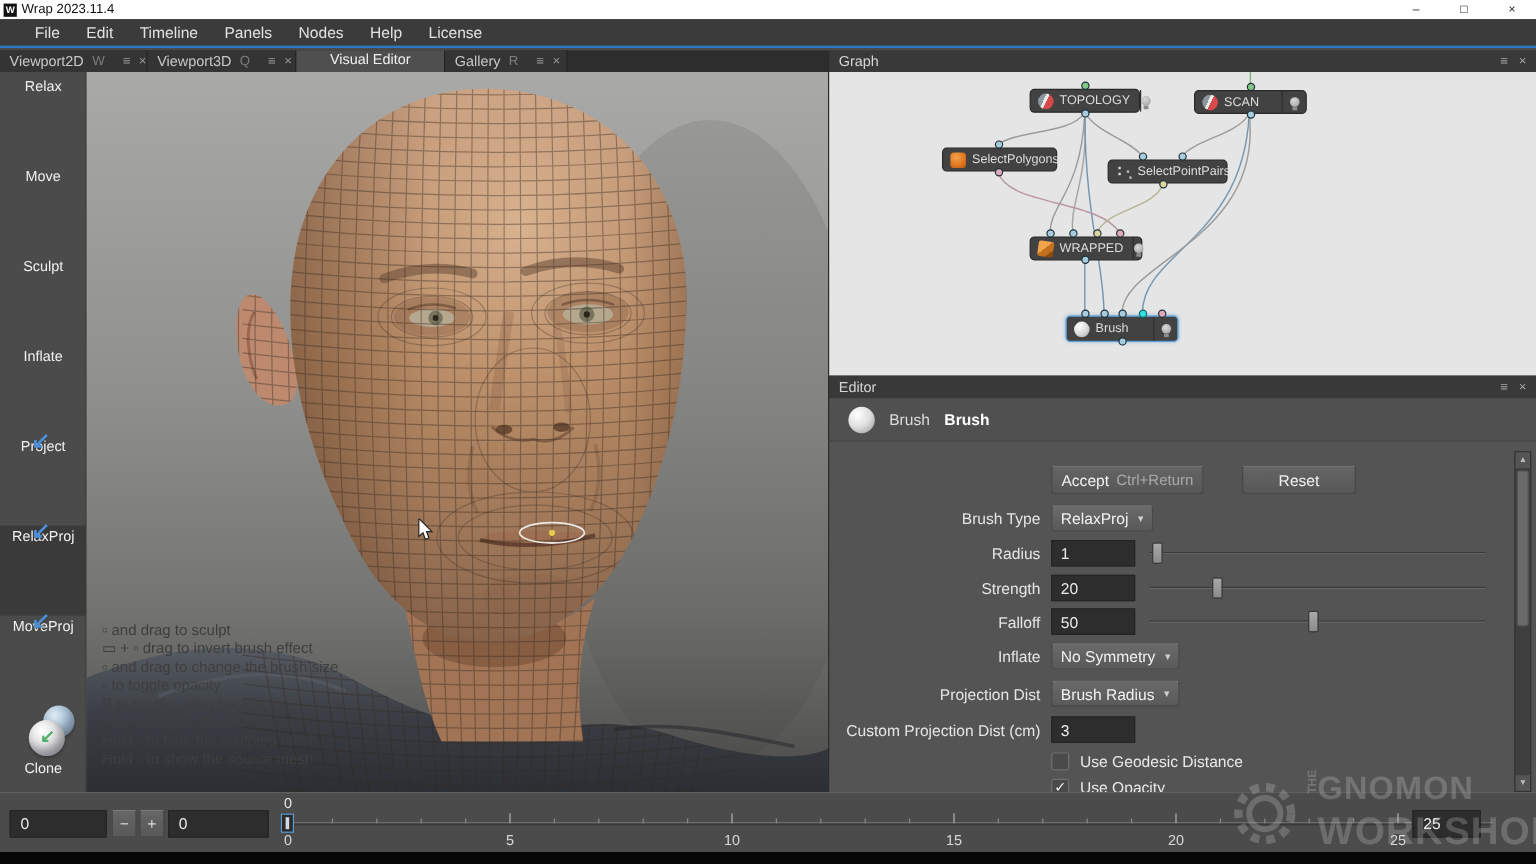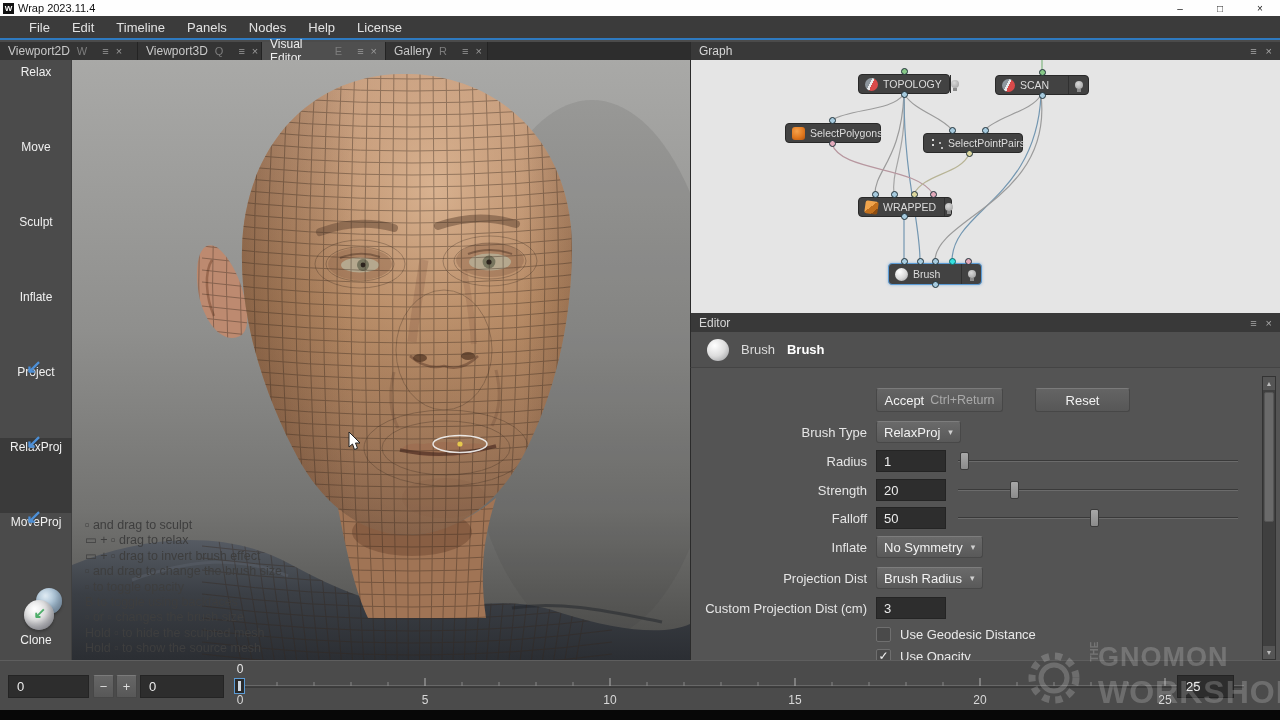--- a/index.html
+++ b/index.html
@@ -19,21 +19,21 @@
 
   
   .menubar { left:0; top:16px; width:1280px; height:24px; background:#3b3b3b;
     border-bottom:2px solid #2e7ac0; display:flex; align-items:center; padding-left:18px; }
   .menuitem { color:#e2e2e2; font-size:13px; padding:3px 11px; }
 
   
   .tabbar { left:0; top:42px; width:690px; height:18px; background:#2d2d2d; display:flex; }
   .tab { height:18px; display:flex; align-items:center; background:#343434; border-right:1px solid #232323;
     padding:0 8px; gap:7px; }
-  .tab.active { background:#4f4f4f; }
+  .tab.active { background:#4f4f4f;flex-direction:column; }
   .tablabel { font-size:12px; color:#c8c8c8; }
   .tab.active .tablabel { color:#efefef; }
   .tabkey { font-size:11px; color:#7d7d7d; }
   .tabicon { font-size:11px; color:#9a9a9a; }
   .panelhdr { background:#393939; display:flex; align-items:center; }
   .panelhdr .phtitle { font-size:12px; color:#d6d6d6; padding-left:8px; flex:1; }
   .panelhdr .phicons { display:flex; gap:9px; padding-right:8px; }
   .panelhdr .phicons span { font-size:11px; color:#a8a8a8; }
 
   
@@ -152,21 +152,21 @@
     <span class="menuitem">File</span>
     <span class="menuitem">Edit</span>
     <span class="menuitem">Timeline</span>
     <span class="menuitem">Panels</span>
     <span class="menuitem">Nodes</span>
     <span class="menuitem">Help</span>
     <span class="menuitem">License</span>
   </div>
 
   <div class="abs tabbar">
-    <div class="tab" style="width:138px">
+    <div class="tab" style="width:123px">
       <span class="tablabel">Viewport2D</span>
       <span class="tabkey">W</span>
       <span class="tabicon" style="margin-left:8px">≡</span>
       <span class="tabicon">×</span>
     </div>
     <div class="tab" style="width:124px">
       <span class="tablabel">Viewport3D</span>
       <span class="tabkey">Q</span>
       <span class="tabicon" style="margin-left:8px">≡</span>
       <span class="tabicon">×</span>
@@ -401,21 +401,20 @@
         <ellipse cx="374" cy="388" rx="82" ry="38"></ellipse>
       <ellipse cx="372" cy="290" rx="48" ry="60"></ellipse>
     </g>
 
     <ellipse cx="388" cy="384" rx="27" ry="8.5" stroke="#f4f4f4" stroke-width="1.5" fill="none" opacity=".9"></ellipse>
     <circle cx="388" cy="384" r="2.6" fill="#e6c94d"></circle>
   </svg>
 
   <div class="abs hints">
     <div class="hintline">▫ and drag to sculpt</div>
-    <div class="hintline">▭ + ▫ drag to relax</div>
     <div class="hintline">▭ + ▫ drag to invert brush effect</div>
     <div class="hintline">▫ and drag to change the brush size</div>
     <div class="hintline">▫ to toggle opacity</div>
     <div class="hintline">B to toggle using backfaces</div>
     <div class="hintline">▫ or ▫ changes the brush size</div>
     <div class="hintline">Hold ▫ to hide the sculpted mesh</div>
     <div class="hintline">Hold ▫ to show the source mesh</div>
   </div>
 
   <svg class="abs" style="left:348px;top:432px" width="14" height="20" viewBox="0 0 14 20">

